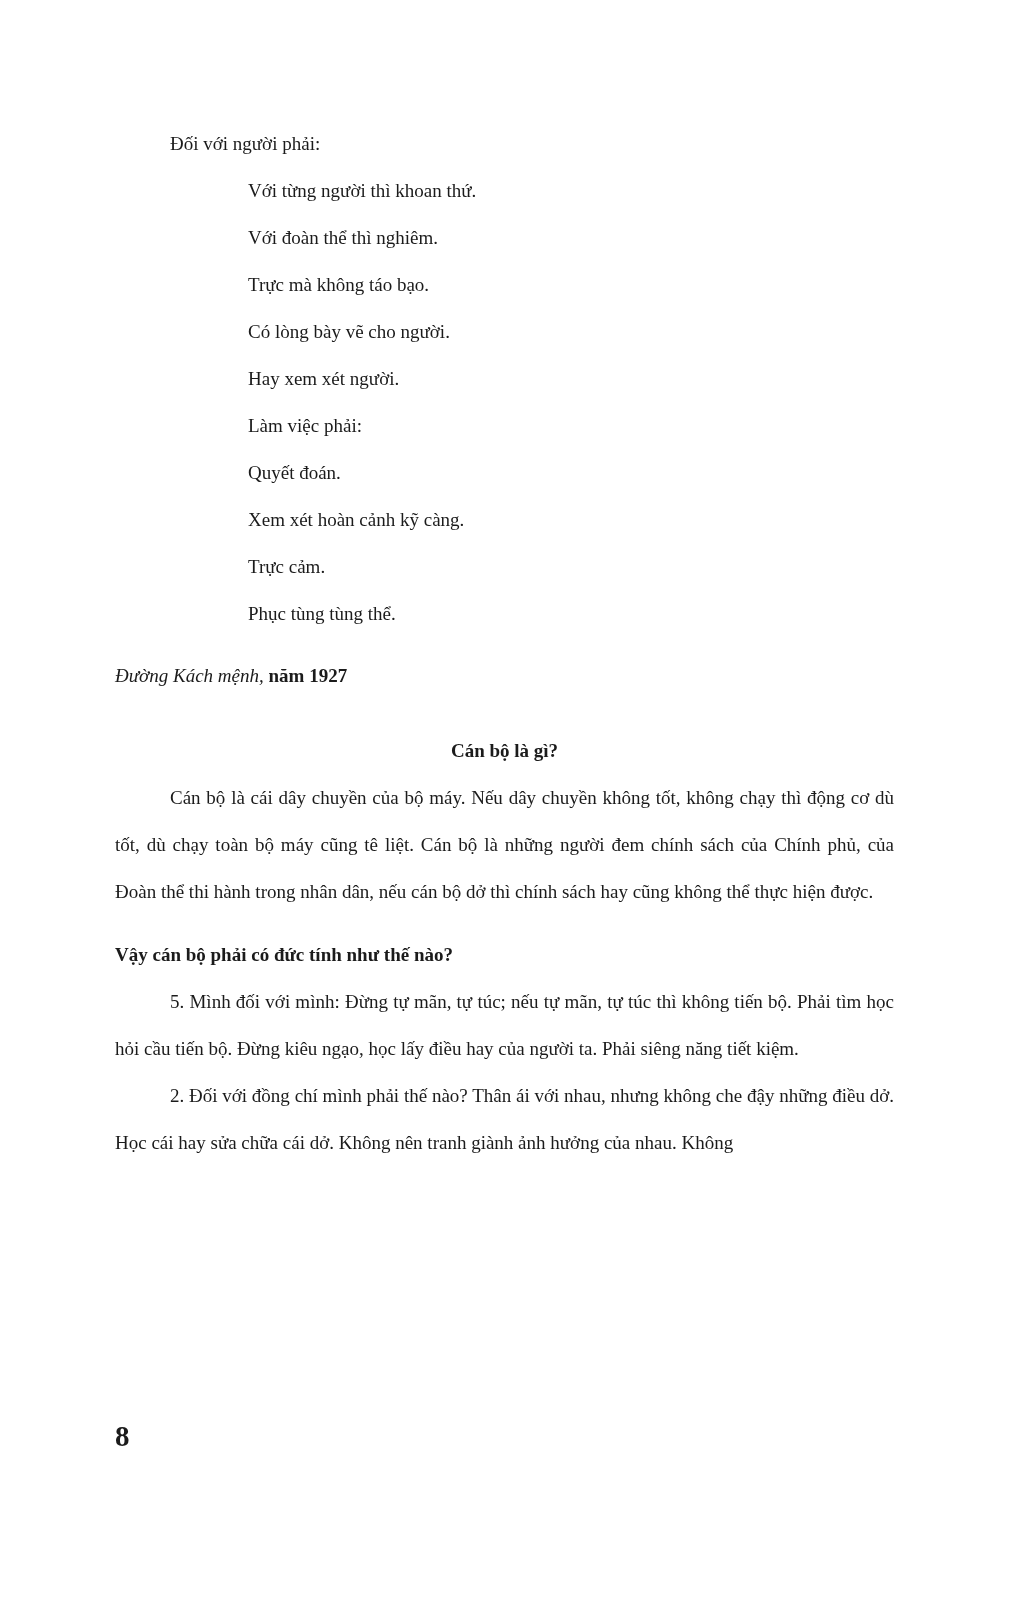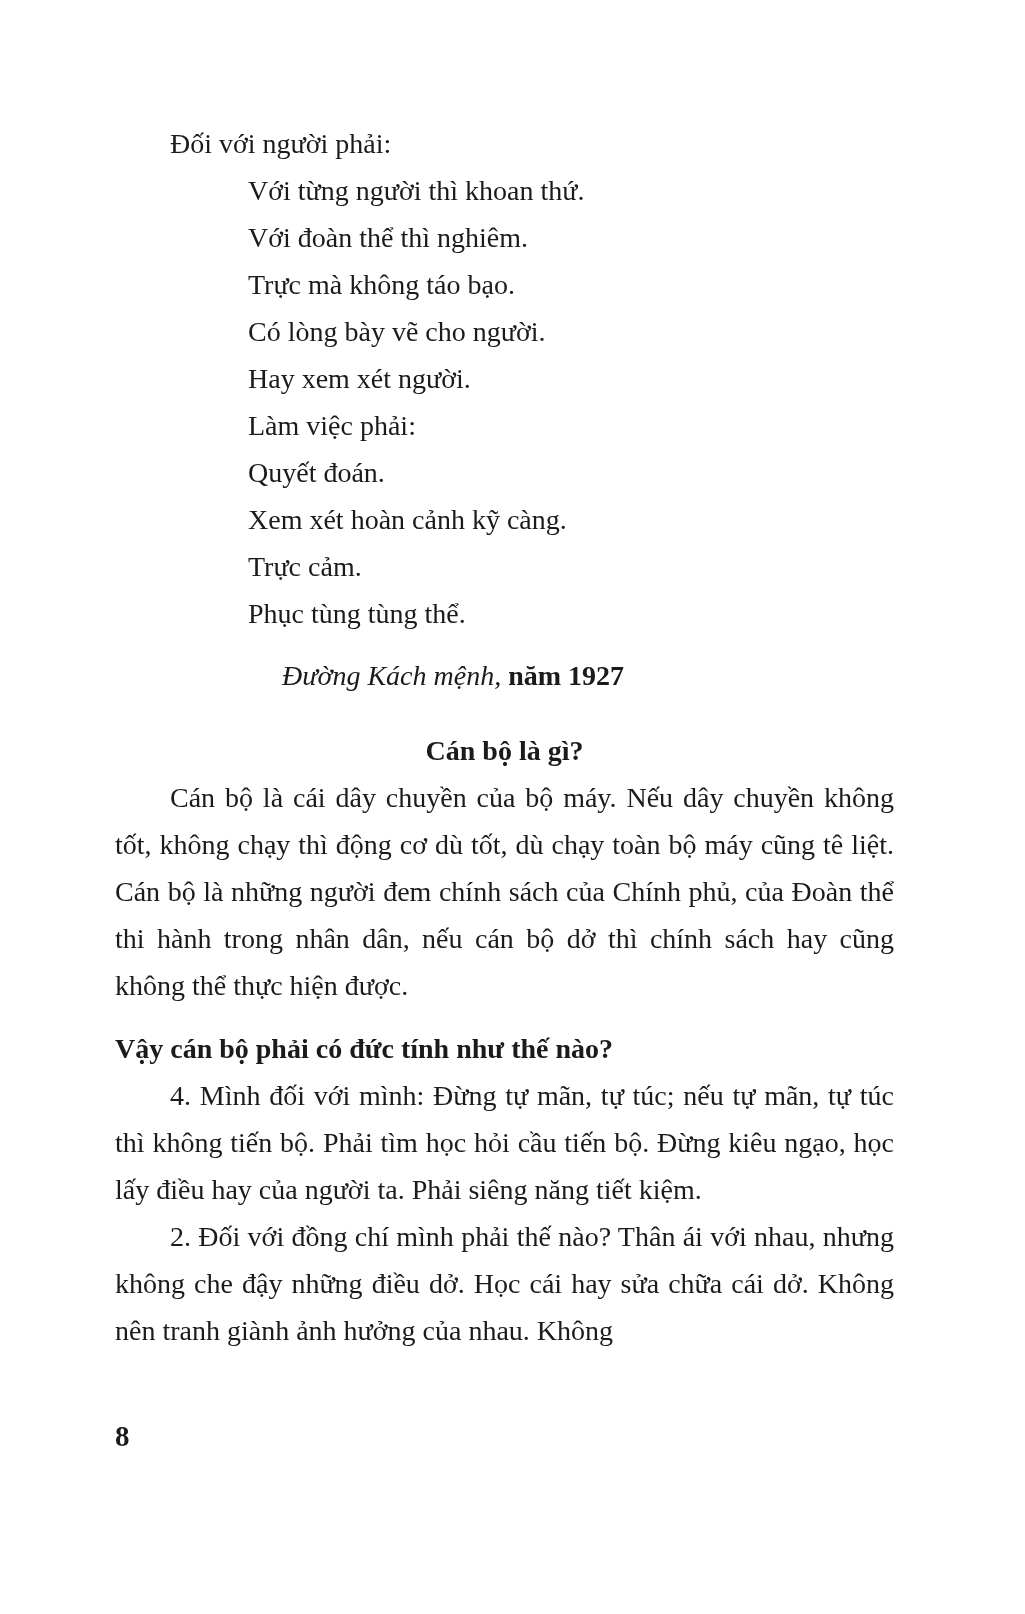--- a/index.html
+++ b/index.html
@@ -16,31 +16,31 @@
     position: relative;
     width: 1025px;
     height: 1614px;
     background: #ffffff;
   }
   .content {
     position: absolute;
     left: 115px;
     right: 131px;
     top: 120px;
-    font-size: 28px;
+    font-size: 19px;
     line-height: 47px;
   }
   .poem-intro {
     text-indent: 55px;
   }
   .poem-line {
     padding-left: 133px;
   }
   .attribution {
-    text-align: center;
+    text-align: left;
     padding-right: 103px;
     margin-top: 15px;
   }
   .attribution .src-italic { font-style: italic; }
   .attribution .src-year { font-weight: bold; }
   .heading {
     font-weight: bold;
     margin-top: 28px;
     text-align: center;
   }
@@ -81,19 +81,19 @@
     <div class="poem-line">Phục tùng tùng thể.</div>
 
     <div class="attribution">
       <span class="src-italic">Đường Kách mệnh,</span><span class="src-year"> năm 1927</span>
     </div>
 
     <div class="heading">Cán bộ là gì?</div>
     <div class="para">Cán bộ là cái dây chuyền của bộ máy. Nếu dây chuyền không tốt, không chạy thì động cơ dù tốt, dù chạy toàn bộ máy cũng tê liệt. Cán bộ là những người đem chính sách của Chính phủ, của Đoàn thể thi hành trong nhân dân, nếu cán bộ dở thì chính sách hay cũng không thể thực hiện được.</div>
 
     <div class="heading-2">Vậy cán bộ phải có đức tính như thế nào?</div>
-    <div class="para">4. Mình đối với mình: Đừng tự mãn, tự túc; nếu tự mãn, tự túc thì không tiến bộ. Phải tìm học hỏi cầu tiến bộ. Đừng kiêu ngạo, học lấy điều hay của người ta. Phải siêng năng tiết kiệm.</div>
+    <div class="para">5. Mình đối với mình: Đừng tự mãn, tự túc; nếu tự mãn, tự túc thì không tiến bộ. Phải tìm học hỏi cầu tiến bộ. Đừng kiêu ngạo, học lấy điều hay của người ta. Phải siêng năng tiết kiệm.</div>
     <div class="para">2. Đối với đồng chí mình phải thế nào? Thân ái với nhau, nhưng không che đậy những điều dở. Học cái hay sửa chữa cái dở. Không nên tranh giành ảnh hưởng của nhau. Không</div>
 
   </div>
 
   <div class="page-number">8</div>
 </div>
 
 </body></html>

